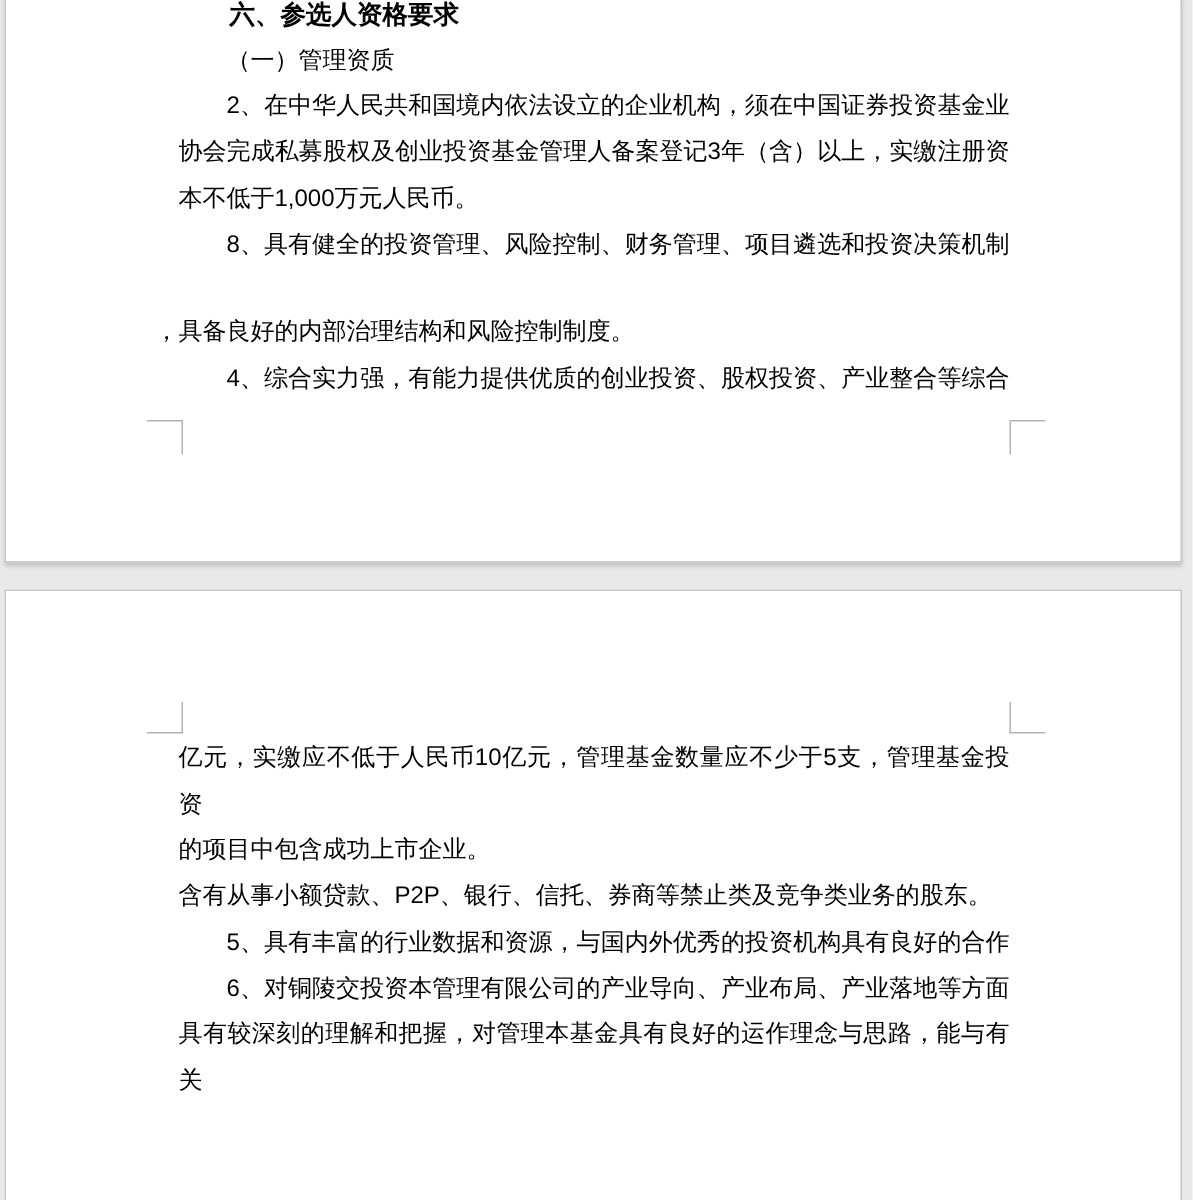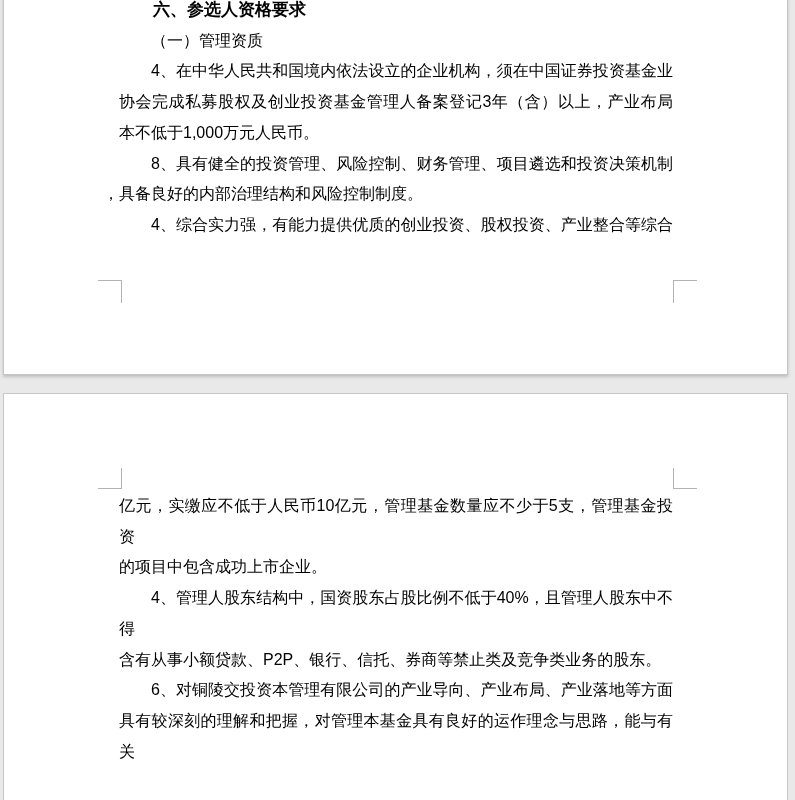--- a/index.html
+++ b/index.html
@@ -44,21 +44,21 @@
   .content2 { top: 97px; }
   .line {
     white-space: nowrap;
   }
   .line.j {
     white-space: normal;
     text-align: justify;
     text-align-last: justify;
   }
   .line.ind { text-indent: 2em; }
-  .line.hang { margin-left: -16px; }
+  .line.hang { margin-left: -16px; margin-top: 28px; }
   .line.head {
     font-weight: bold;
     font-size: 17px;
   }
   
   .mark {
     position: absolute;
     width: 24px;
     box-sizing: border-box;
   }
@@ -71,36 +71,36 @@
   .mark.p2.left  { border-bottom: 1px solid #b3b3b3; border-right: 1px solid #b3b3b3; }
   .mark.p2.right { border-bottom: 1px solid #b3b3b3; border-left: 1px solid #b3b3b3; }
 </style>
 </head>
 <body>
 
 <div class="page page1">
   <div class="content content1">
     <div class="line ind head">六、参选人资格要求</div>
     <div class="line ind">（一）管理资质</div>
-    <div class="line j ind">4、在中华人民共和国境内依法设立的企业机构，须在中国证券投资基金业</div>
-    <div class="line j">协会完成私募股权及创业投资基金管理人备案登记3年（含）以上，产业布局</div>
+    <div class="line j ind">2、在中华人民共和国境内依法设立的企业机构，须在中国证券投资基金业</div>
+    <div class="line j">协会完成私募股权及创业投资基金管理人备案登记3年（含）以上，实缴注册资</div>
     <div class="line">本不低于1,000万元人民币。</div>
     <div class="line j ind">8、具有健全的投资管理、风险控制、财务管理、项目遴选和投资决策机制</div>
     <div class="line hang">，具备良好的内部治理结构和风险控制制度。</div>
     <div class="line j ind">4、综合实力强，有能力提供优质的创业投资、股权投资、产业整合等综合</div>
   </div>
   <div class="mark p1 left"></div>
   <div class="mark p1 right"></div>
 </div>
 
 <div class="page page2">
   <div class="mark p2 left"></div>
   <div class="mark p2 right"></div>
   <div class="content content2">
     <div class="line j">亿元，实缴应不低于人民币10亿元，管理基金数量应不少于5支，管理基金投资</div>
     <div class="line">的项目中包含成功上市企业。</div>
-    <div class="line j ind">4、管理人股东结构中，国资股东占股比例不低于40%，且管理人股东中不得</div>
     <div class="line">含有从事小额贷款、P2P、银行、信托、券商等禁止类及竞争类业务的股东。</div>
+    <div class="line j ind">5、具有丰富的行业数据和资源，与国内外优秀的投资机构具有良好的合作</div>
     <div class="line j ind">6、对铜陵交投资本管理有限公司的产业导向、产业布局、产业落地等方面</div>
     <div class="line j">具有较深刻的理解和把握，对管理本基金具有良好的运作理念与思路，能与有关</div>
 
   </div>
 </div>
 
 </body></html>

